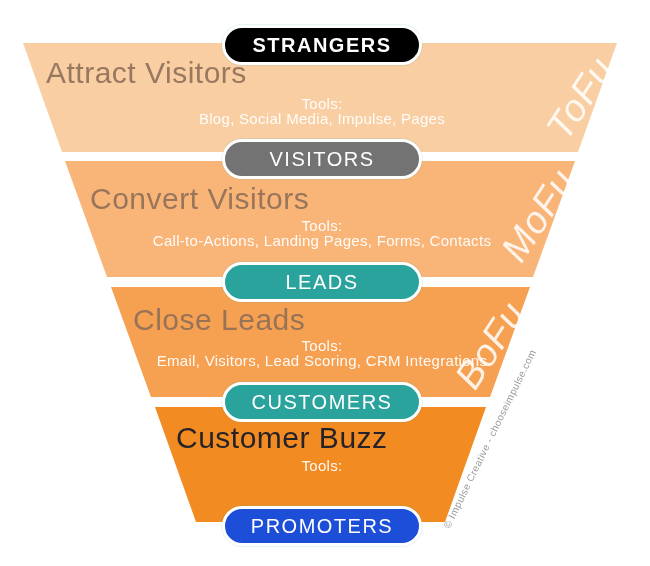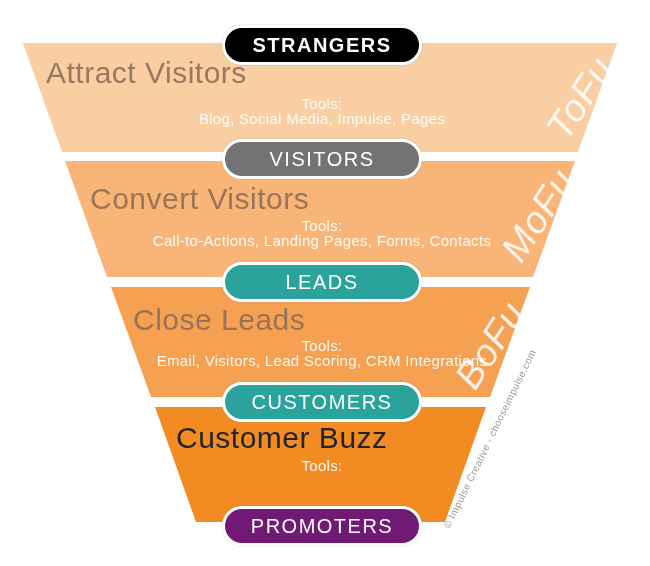--- a/index.html
+++ b/index.html
@@ -143,17 +143,17 @@
   </div>
 
   <div class="side-label sl1">ToFu</div>
   <div class="side-label sl2">MoFu</div>
   <div class="side-label sl3">BoFu</div>
 
   <div class="pill p1" style="background-color: #000000; font-weight: bold;">STRANGERS</div>
   <div class="pill p2" style="background-color: #737373;">VISITORS</div>
   <div class="pill p3" style="background-color: rgb(42, 163, 156);">LEADS</div>
   <div class="pill p4" style="background-color: rgb(42, 163, 156);">CUSTOMERS</div>
-  <div class="pill p5" style="background-color: #701a75;">PROMOTERS</div>
+  <div class="pill p5" style="background-color: #1d4ed8;">PROMOTERS</div>
 
   <div class="watermark" style="color: rgb(155, 155, 155);">© Impulse Creative - chooseimpulse.com</div>
 
 </div>
 
 </body></html>

